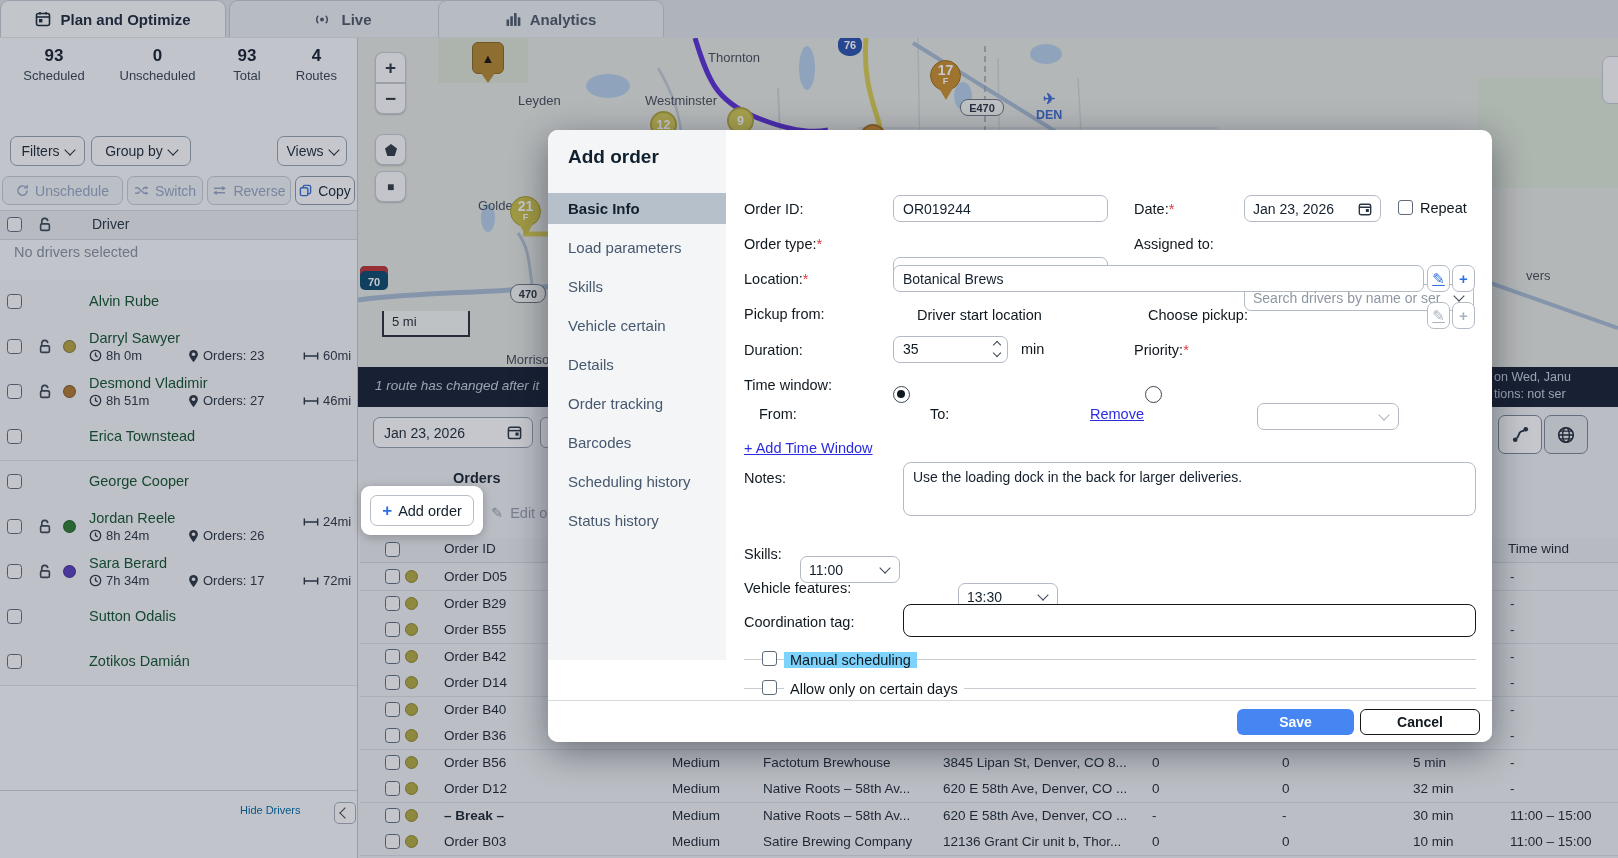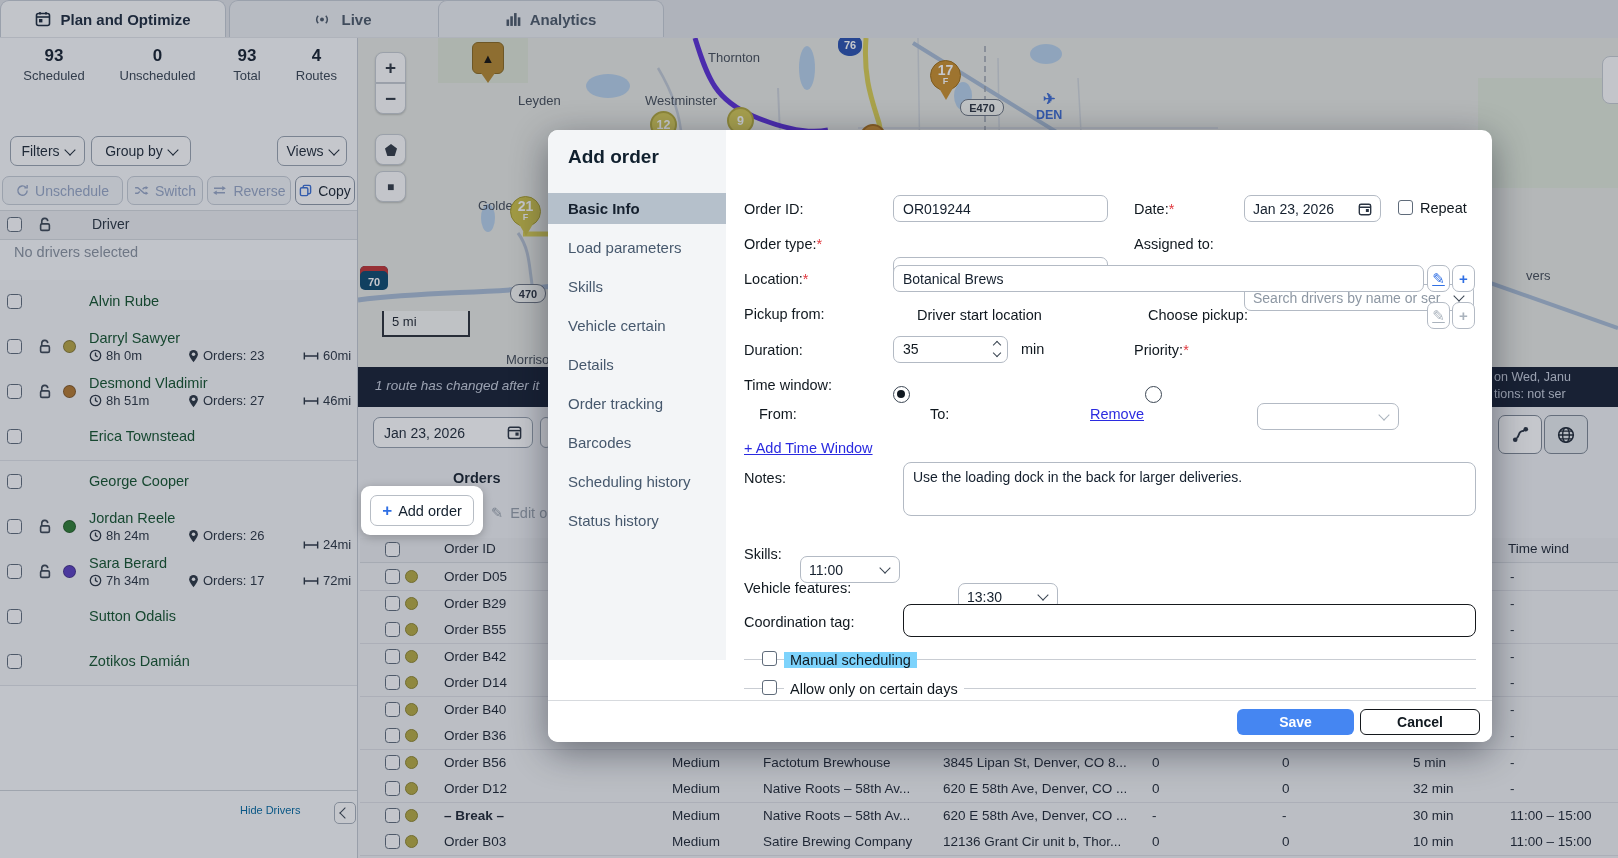--- a/index.html
+++ b/index.html
@@ -284,21 +284,21 @@
             </svg>
             <span>8h 24m</span>
           </span>
         <span class="meta abs" style="left:188px;top:23px;">
             <svg class="i" width="11" height="14" viewBox="0 0 12 16">
               <path d="M6 1a5 5 0 0 1 5 5c0 3.5-5 9-5 9S1 9.5 1 6a5 5 0 0 1 5-5z" fill="#2c3643"></path>
               <circle cx="6" cy="6" r="2" fill="#f6f7f9"></circle>
             </svg>
             <span>Orders: 26</span>
           </span>
-        <span class="meta abs" style="left:303px;top:32px;">
+        <span class="meta abs" style="left:303px;top:9px;">
             <svg class="i" width="16" height="10" viewBox="0 0 18 10">
               <path d="M1.5 1v8M16.5 1v8M1.5 5h15" stroke="#2c3643" stroke-width="1.6"></path>
             </svg>
             <span>24mi</span>
           </span>
       </div>
       <div class="drow" style="top:512px;">
         <span class="chk abs" style="left:7px;top:14px;"></span>
         <svg class="i abs" style="left:38px;top:14px;" width="14" height="15" viewBox="0 0 12 13">
             <path d="M3.2 6V4a2.6 2.6 0 0 1 5.2-.4" fill="none" stroke="#3c4754" stroke-width="1.4"></path>

